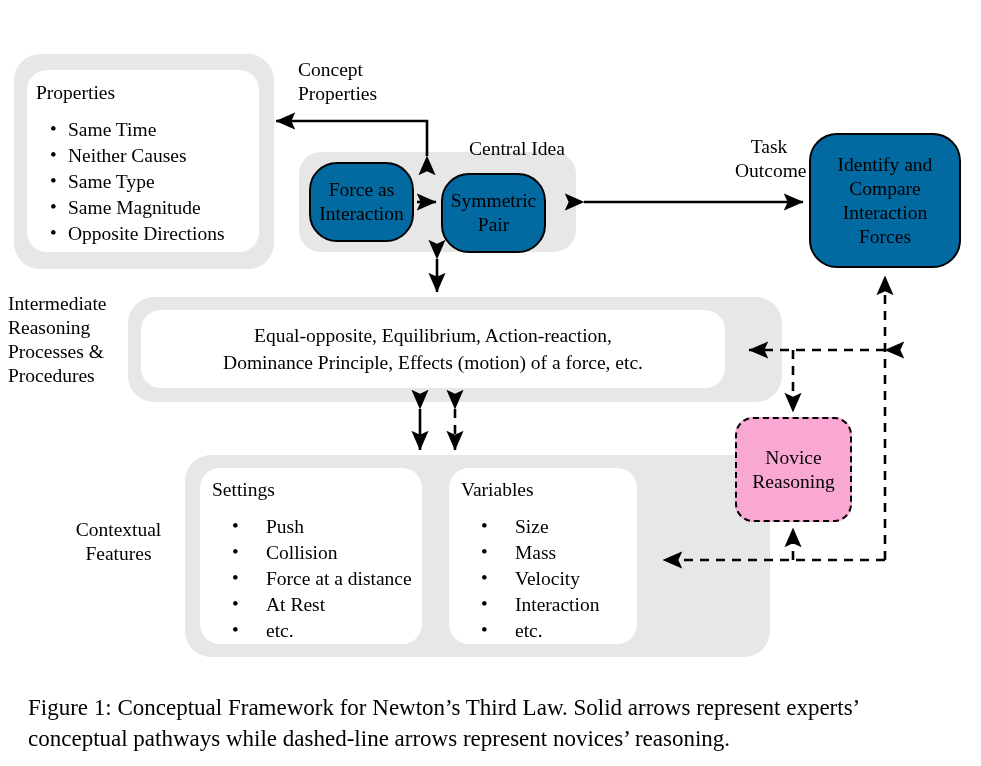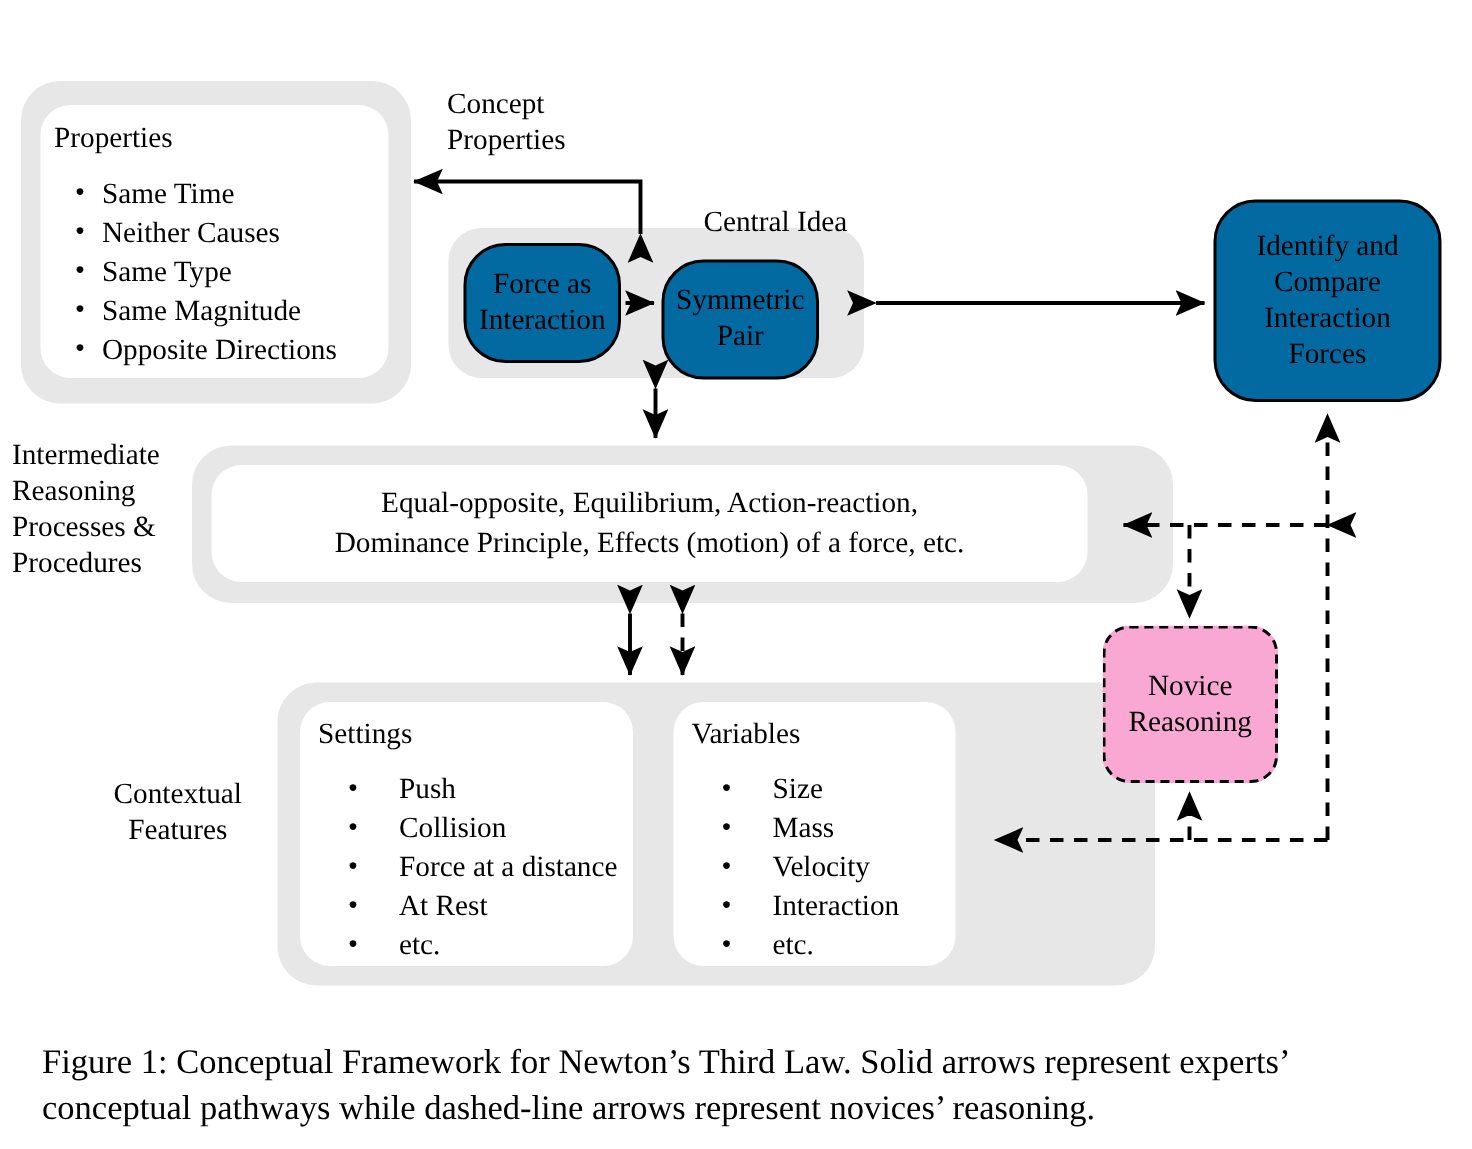--- a/index.html
+++ b/index.html
@@ -128,20 +128,22 @@
   <div class="dashedbox" style="left:735px;top:417px;width:117px;height:105px;">
     <div class="boxtext">Novice
 Reasoning</div>
   </div>
 
   <div class="label" style="left:298px;top:58px;">Concept
 Properties</div>
 
   <div class="label" style="left:469px;top:116px;margin-top:21px;">Central Idea</div>
 
+  <div class="label center" style="left:735px;top:135px;width:68px;">Task
+Outcome</div>
 
   <div class="label" style="left:8px;top:292px;">Intermediate
 Reasoning
 Processes &amp;
 Procedures</div>
 
   <div class="label center" style="left:56px;top:518px;width:125px;">Contextual
 Features</div>
 
   <svg id="wires" viewBox="0 0 981 766">

